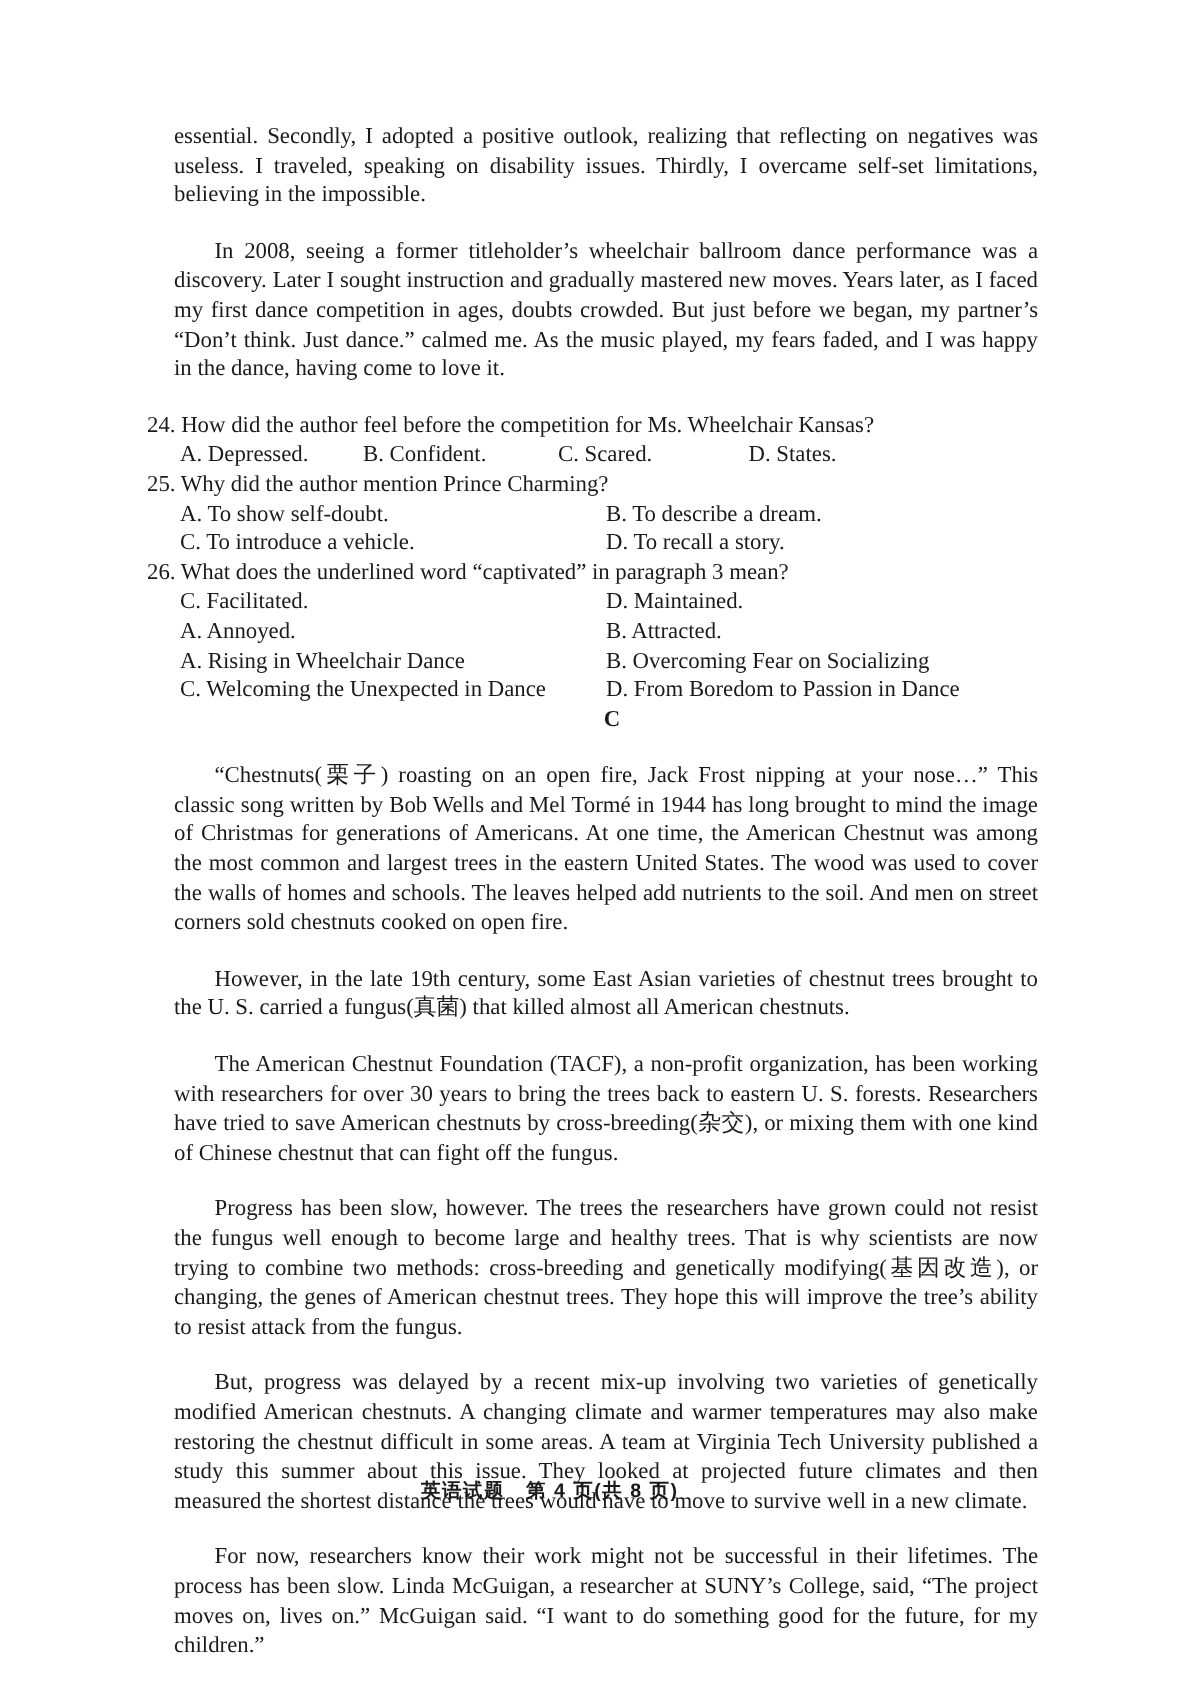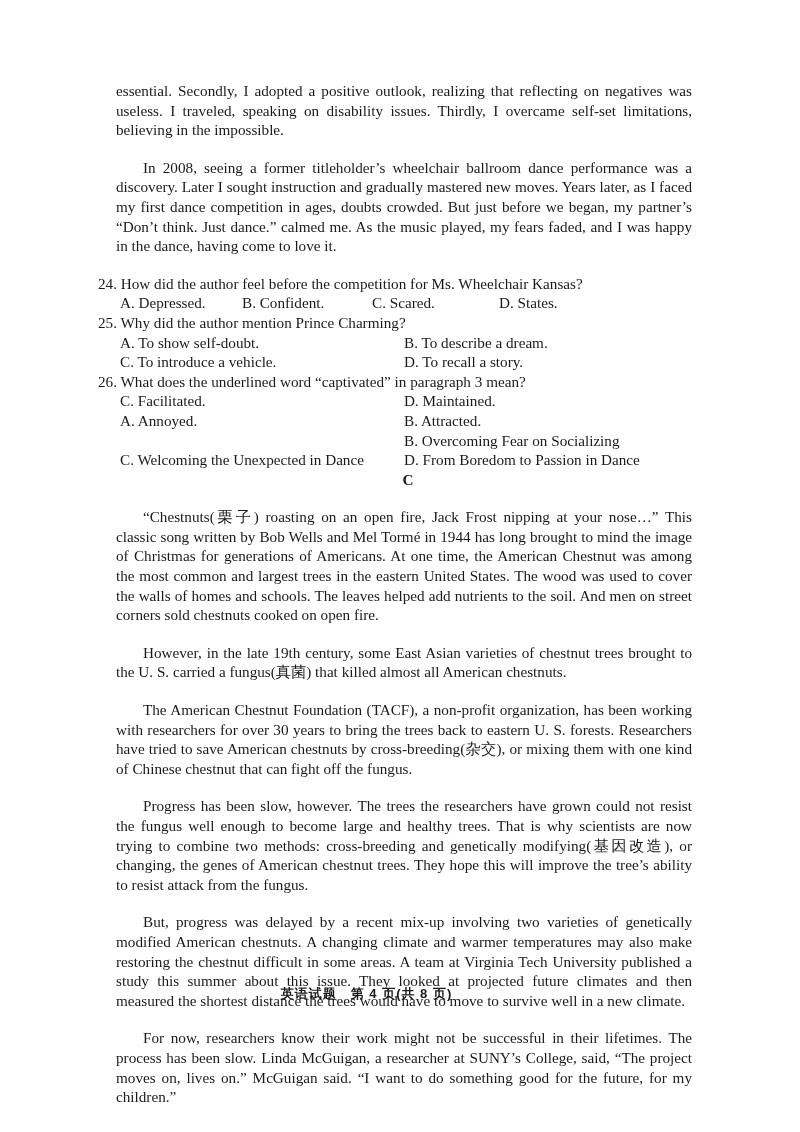--- a/index.html
+++ b/index.html
@@ -66,20 +66,21 @@
         <span class="o1">D. Maintained.</span>
       </div>
       <div class="opts opts2">
         <span class="o0">A. Annoyed.</span>
         <span class="o1">B. Attracted.</span>
       </div>
     </div>
 
     <div>
       <div class="opts opts2">
+        <span class="o0">A. Rising in Wheelchair Dance</span>
         <span class="o1">B. Overcoming Fear on Socializing</span>
       </div>
       <div class="opts opts2">
         <span class="o0">C. Welcoming the Unexpected in Dance</span>
         <span class="o1">D. From Boredom to Passion in Dance</span>
       </div>
     </div>
   </section>
 
   <section>

